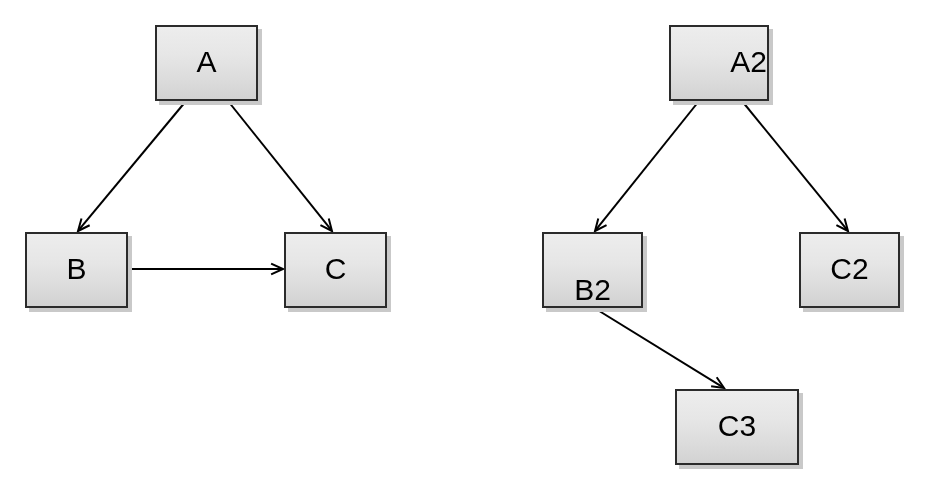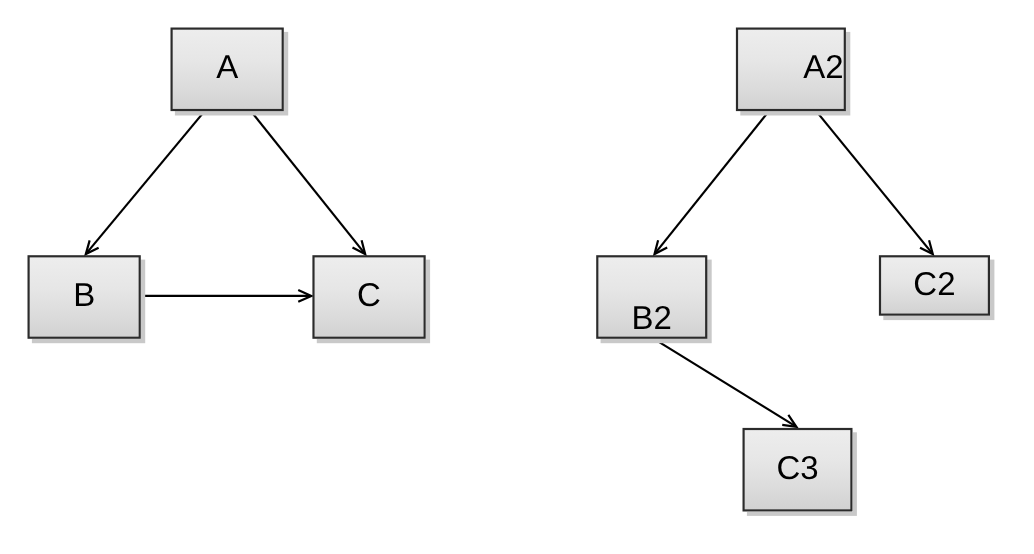--- a/index.html
+++ b/index.html
@@ -84,21 +84,21 @@
       </div>
       <div class="node" style="left: 284px; top: 232px; width: 103px; height: 76px;">
         <span class="node-label">C</span>
       </div>
       <div class="node" style="left: 669px; top: 25px; width: 100px; height: 76px; justify-content: flex-end;">
         <span class="node-label">A2</span>
       </div>
       <div class="node" style="left: 542px; top: 232px; width: 101px; height: 76px; align-items: flex-end;">
         <span class="node-label">B2</span>
       </div>
-      <div class="node" style="left: 799px; top: 232px; width: 101px; height: 55px;">
+      <div class="node" style="left: 799px; top: 232px; width: 101px; height: 76px;">
         <span class="node-label">C2</span>
       </div>
-      <div class="node" style="left: 675px; top: 389px; width: 100px; height: 76px;">
+      <div class="node" style="left: 675px; top: 389px; width: 124px; height: 76px;">
         <span class="node-label">C3</span>
       </div>
     </div>
 
 </div>
 
 </body></html>

